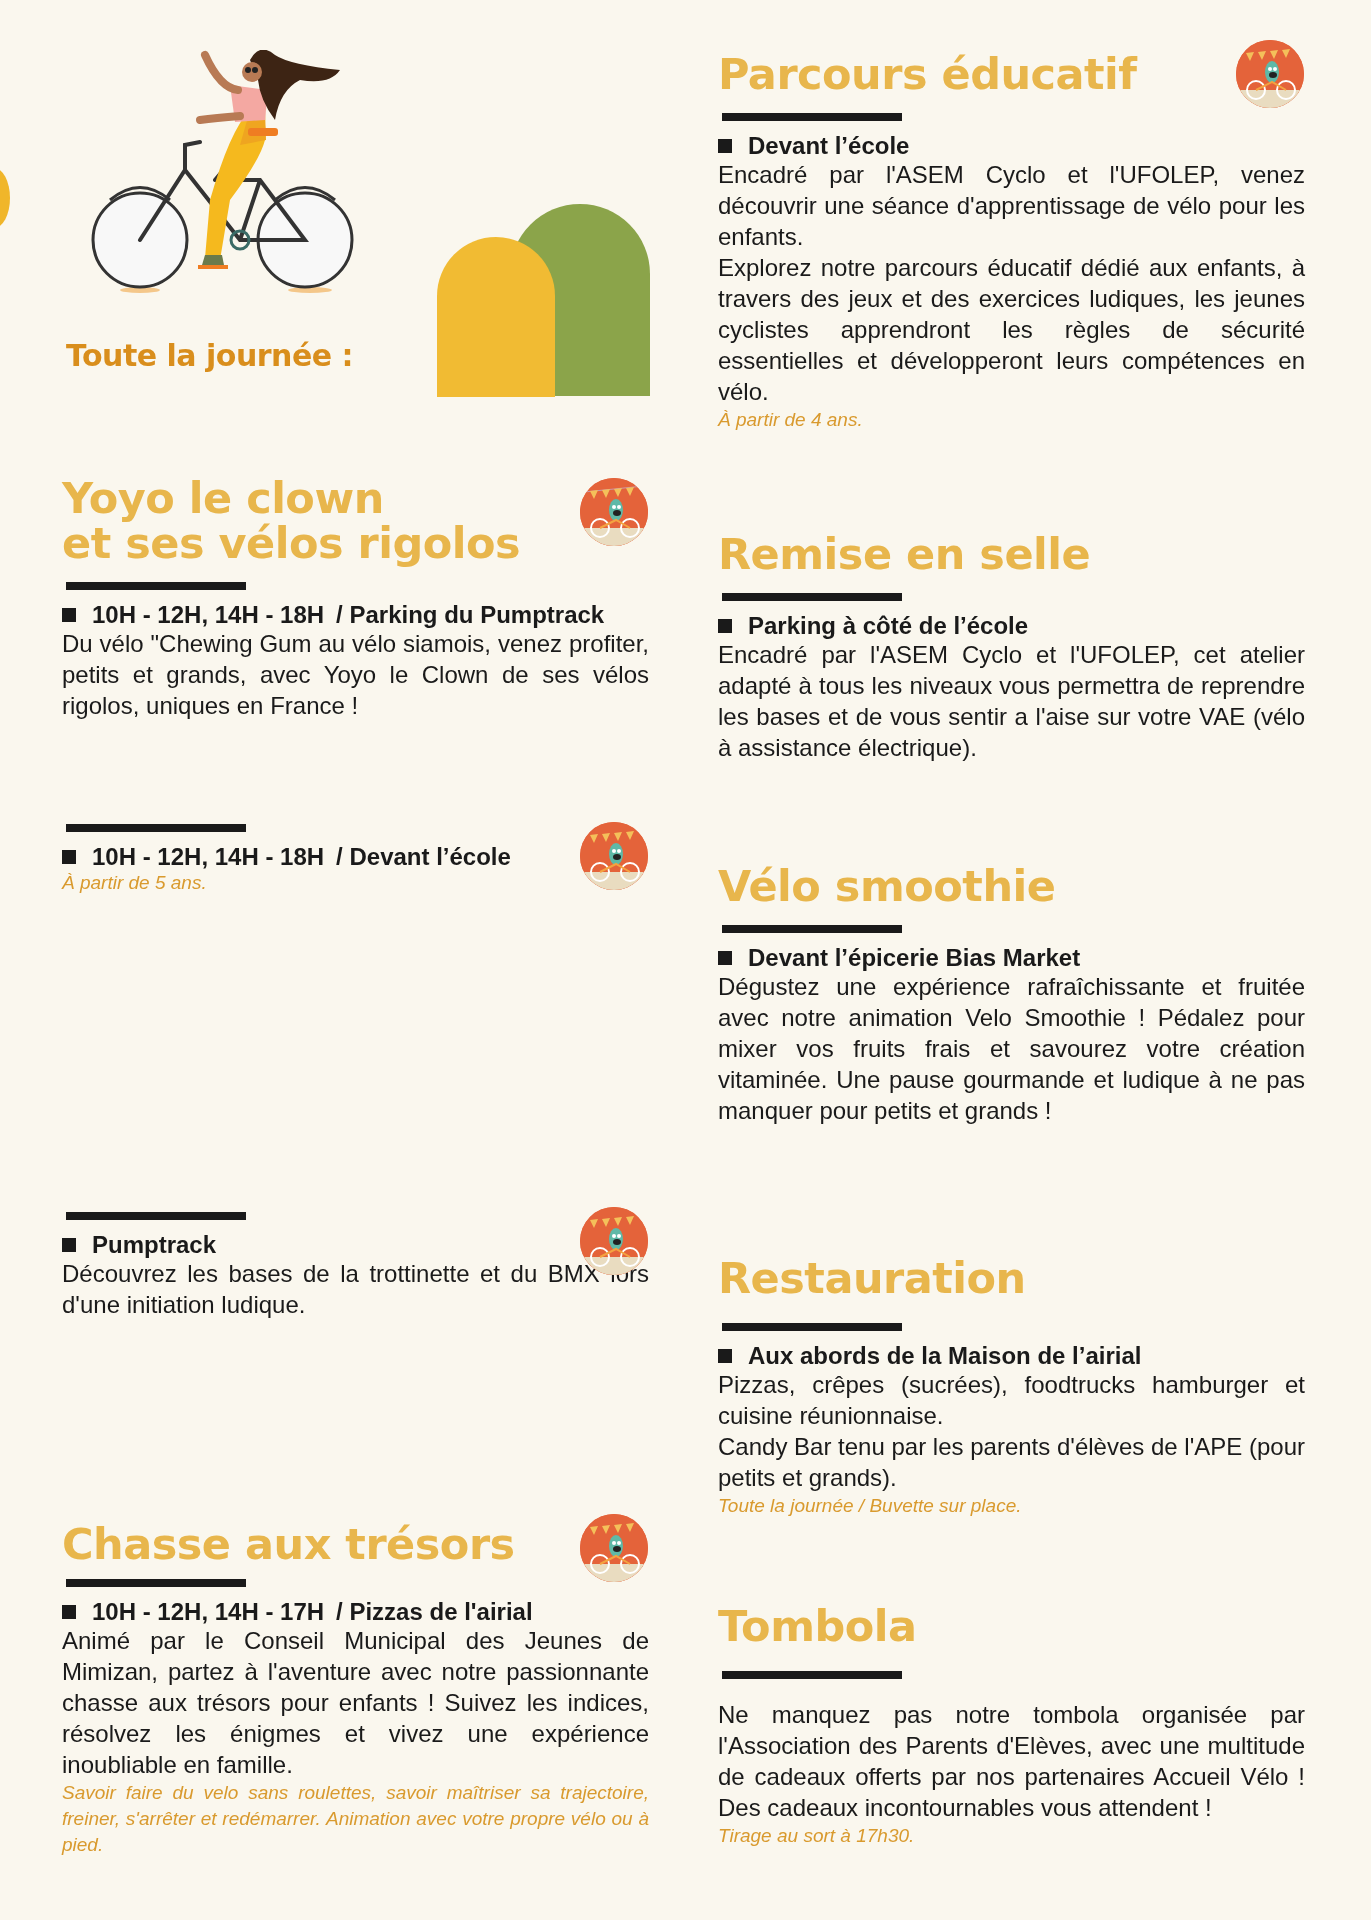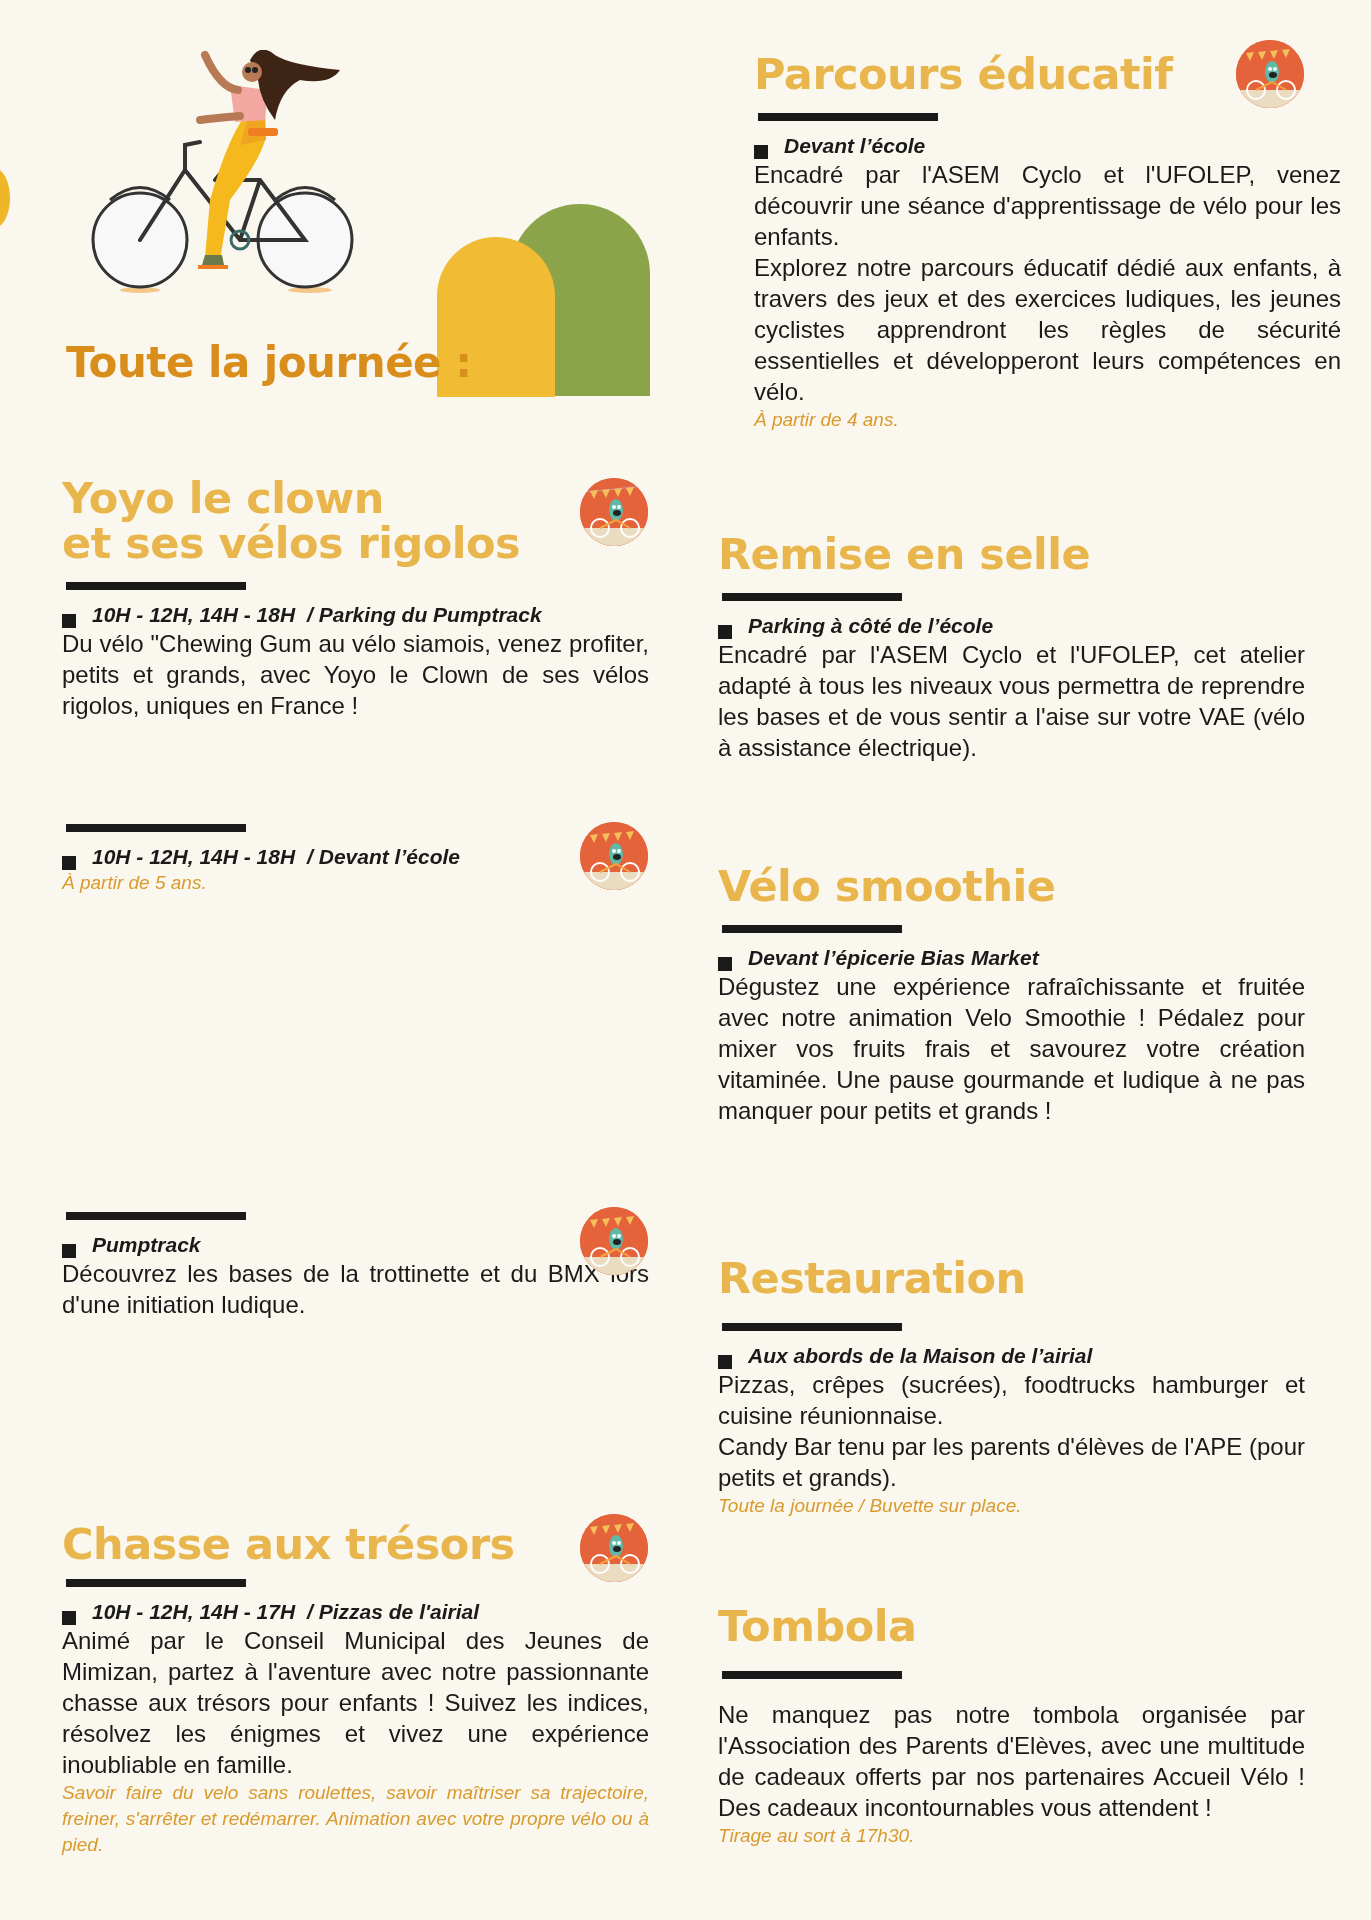--- a/index.html
+++ b/index.html
@@ -13,31 +13,31 @@
 
   
   .edge-blob { left: -22px; top: 168px; width: 32px; height: 60px; background: #f0b62a; border-radius: 50%; }
   .hill-green { left: 510px; top: 204px; width: 140px; height: 192px; background: #8ba44a; border-radius: 70px 70px 0 0; }
   .hill-yellow { left: 437px; top: 237px; width: 118px; height: 160px; background: #f1bb33; border-radius: 59px 59px 0 0; }
   .cyclist { left: 90px; top: 50px; width: 270px; height: 250px; }
 
   .day-title {
     left: 66px; top: 338px;
     font-family: "DejaVu Sans", sans-serif; font-weight: bold;
-    font-size: 42px; color: #d98e1c; letter-spacing: -0.5px;
+    font-size: 30px; color: #d98e1c; letter-spacing: -0.5px;
   }
 
   .activity { position: absolute; width: 587px; }
   .act-title {
     font-family: "DejaVu Sans", sans-serif; font-weight: bold;
     color: #e8b64c; font-size: 43px; line-height: 45px;
     letter-spacing: -0.5px; margin: 0; white-space: pre-line;
   }
   .act-rule { width: 180px; height: 8px; background: #1a1a1a; margin: 16px 0 12px 4px; }
-  .meta { display: flex; align-items: flex-end; font-weight: bold; font-size: 21px; line-height: 26px; white-space: nowrap; font-style: italic; }
+  .meta { display: flex; align-items: center; font-weight: bold; font-size: 24px; line-height: 26px; white-space: nowrap; }
   .meta .sq { width: 14px; height: 14px; background: #1a1a1a; margin-right: 16px; flex: none; }
   .meta .time { margin-right: 12px; }
   .body-txt { font-size: 24px; line-height: 31px; text-align: justify; margin: 0; }
   .note { font-style: italic; color: #d99a2e; font-size: 19px; line-height: 26px; text-align: justify; margin: 0; }
 
   .badge {
     position: absolute; width: 68px; height: 68px; border-radius: 50%;
     overflow: hidden; background: #e4633a;
   }
   .badge svg { width: 68px; height: 68px; display: block; }
@@ -167,21 +167,21 @@
       <ellipse cx="36" cy="32" rx="7" ry="11" fill="#5fb9a7"></ellipse>
       <circle cx="34" cy="29" r="2" fill="#fff"></circle>
       <circle cx="39" cy="29" r="2" fill="#fff"></circle>
       <ellipse cx="37" cy="35" rx="4" ry="3" fill="#222"></ellipse>
       <circle cx="20" cy="50" r="9" fill="none" stroke="#fff" stroke-width="2"></circle>
       <circle cx="50" cy="50" r="9" fill="none" stroke="#fff" stroke-width="2"></circle>
       <path d="M20 50 L36 42 L50 50" stroke="#f4a340" stroke-width="2" fill="none"></path>
     </svg>
 </div>
 
-<div class="activity" style="left:718px; top:52px;margin-left:36px;">
+<div class="activity" style="left:718px; top:52px;">
   <h2 class="act-title">Parcours éducatif</h2>
   <div class="act-rule"></div>
   <div class="meta">
     <span class="sq"></span>
     <span>Devant l’école</span>
   </div>
   <p class="body-txt" style="white-space:pre-line;">Encadré par l'ASEM Cyclo et l'UFOLEP, venez découvrir une séance d'apprentissage de vélo pour les enfants.
 Explorez notre parcours éducatif dédié aux enfants, à travers des jeux et des exercices ludiques, les jeunes cyclistes apprendront les règles de sécurité essentielles et développeront leurs compétences en vélo.</p>
   <p class="note">À partir de 4 ans.</p>
 </div>

